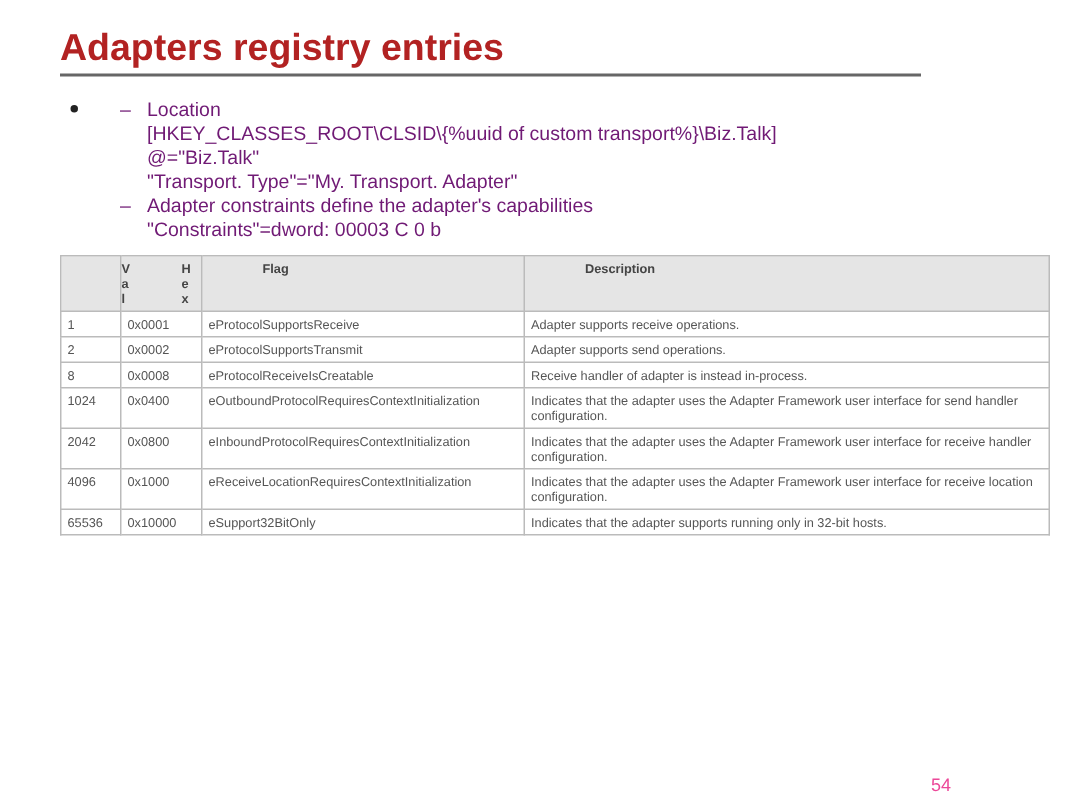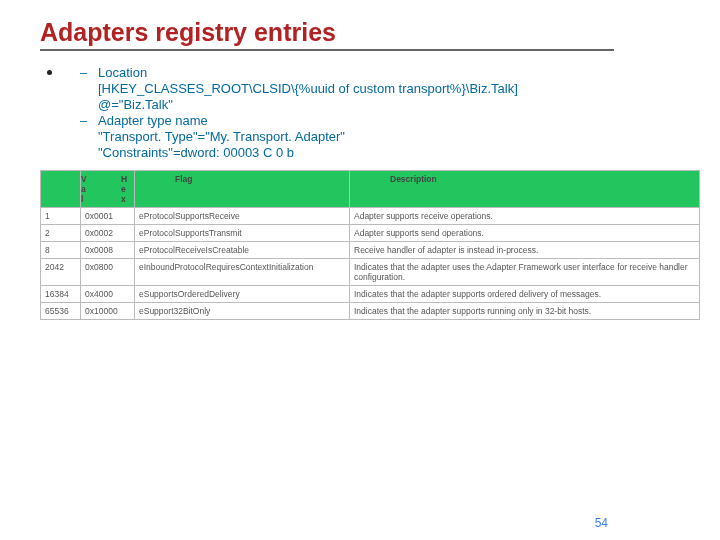--- a/index.html
+++ b/index.html
@@ -38,21 +38,21 @@
     color: #222;
     margin-bottom: 4px;
   }
   ul.inner {
     list-style: none;
     padding-left: 26px;
     margin: 6px 0 0 0;
   }
   ul.inner > li {
     font-size: 13px;
-    color: #0369a1;
+    color: #701a75;
     margin-bottom: 1px;
     position: relative;
     padding-left: 8px;
   }
   ul.inner > li.dash::before {
     content: "–";
     position: absolute;
     left: -10px;
     top: 0;
   }
@@ -66,54 +66,54 @@
     table-layout: fixed;
   }
   table.flags th, table.flags td {
     border: 1px solid #bbb;
     padding: 3px 4px;
     text-align: left;
     vertical-align: top;
     word-wrap: break-word;
   }
   table.flags th {
-    background: #22c55e;
+    background: #e5e5e5;
     font-weight: bold;
     color: #444;
     padding-left: 40px;
   }
   table.flags td {
     color: #555;
   }
   .col-val { width: 40px; }
   .col-hex { width: 54px; }
   .col-flag { width: 215px; }
   .col-desc { width: auto; }
   .pagenum {
     position: absolute;
-    right: 36px;
+    right: 10px;
     bottom: 10px;
     font-size: 12px;
-    color: #3b82f6;
+    color: #ec4899;
   }
 </style>
 </head>
 <body>
 
 <div class="slide">
   <h1 class="title">Adapters registry entries</h1>
 
   <ul class="outer">
     <li>
       <ul class="inner" id="inner-list">
           <li class="dash">Location</li>
           <li>[HKEY_CLASSES_ROOT\CLSID\{%uuid of custom transport%}\Biz.Talk]</li>
           <li>@="Biz.Talk"</li>
-          <li class="dash">Adapter type name</li>
           <li>"Transport. Type"="My. Transport. Adapter"</li>
+          <li class="dash">Adapter constraints define the adapter's capabilities</li>
           <li>"Constraints"=dword: 00003 C 0 b</li>
         </ul>
     </li>
   </ul>
 
   <div class="tablewrap">
     <table class="flags">
       <colgroup>
         <col class="col-val">
           <col class="col-hex">
@@ -141,30 +141,36 @@
             <td>eProtocolSupportsTransmit</td>
             <td>Adapter supports send operations.</td>
           </tr>
           <tr>
             <td>8</td>
             <td>0x0008</td>
             <td>eProtocolReceiveIsCreatable</td>
             <td>Receive handler of adapter is instead in-process.</td>
           </tr>
           <tr>
+            <td>1024</td>
+            <td>0x0400</td>
+            <td>eOutboundProtocolRequiresContextInitialization</td>
+            <td>Indicates that the adapter uses the Adapter Framework user interface for send handler configuration.</td>
+          </tr>
+          <tr>
             <td>2042</td>
             <td>0x0800</td>
             <td>eInboundProtocolRequiresContextInitialization</td>
             <td>Indicates that the adapter uses the Adapter Framework user interface for receive handler configuration.</td>
           </tr>
           <tr>
-            <td>16384</td>
-            <td>0x4000</td>
-            <td>eSupportsOrderedDelivery</td>
-            <td>Indicates that the adapter supports ordered delivery of messages.</td>
+            <td>4096</td>
+            <td>0x1000</td>
+            <td>eReceiveLocationRequiresContextInitialization</td>
+            <td>Indicates that the adapter uses the Adapter Framework user interface for receive location configuration.</td>
           </tr>
           <tr>
             <td>65536</td>
             <td>0x10000</td>
             <td>eSupport32BitOnly</td>
             <td>Indicates that the adapter supports running only in 32-bit hosts.</td>
           </tr>
         </tbody>
     </table>
   </div>

